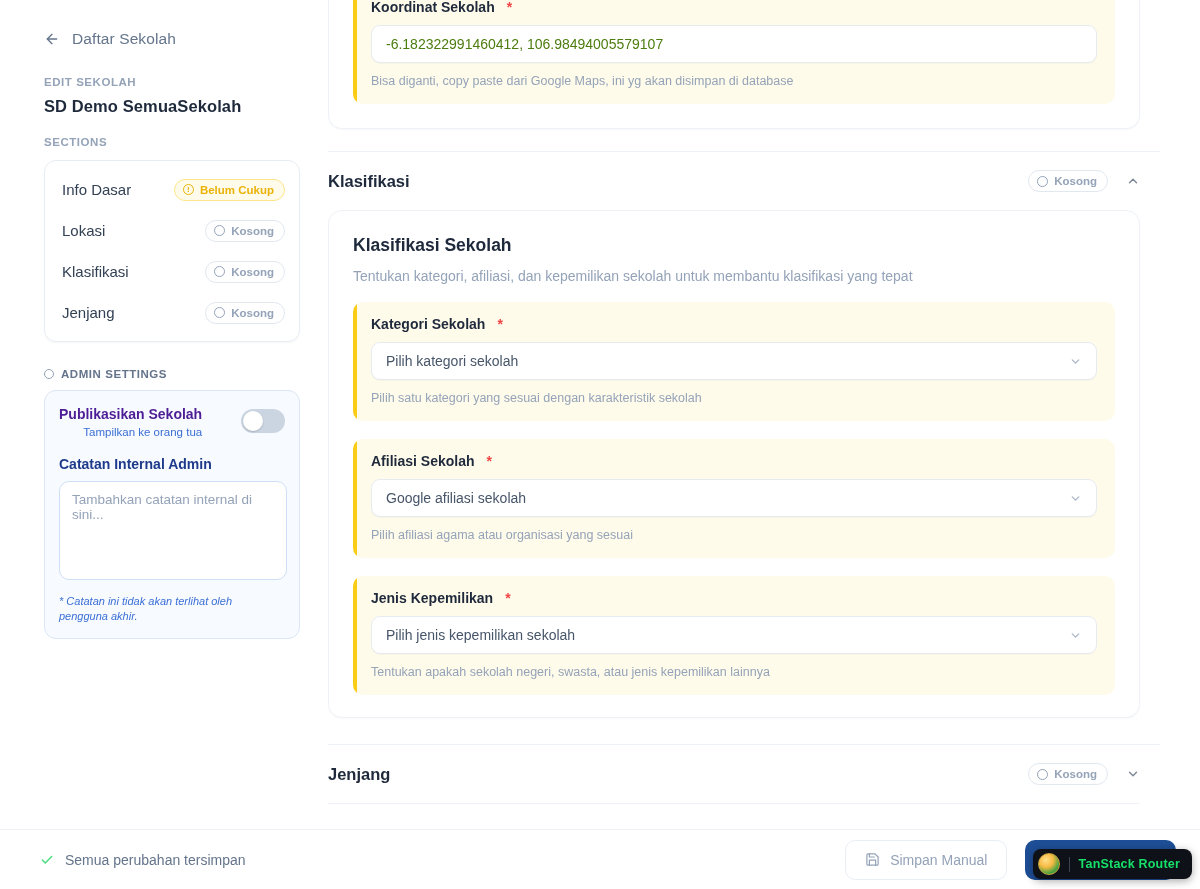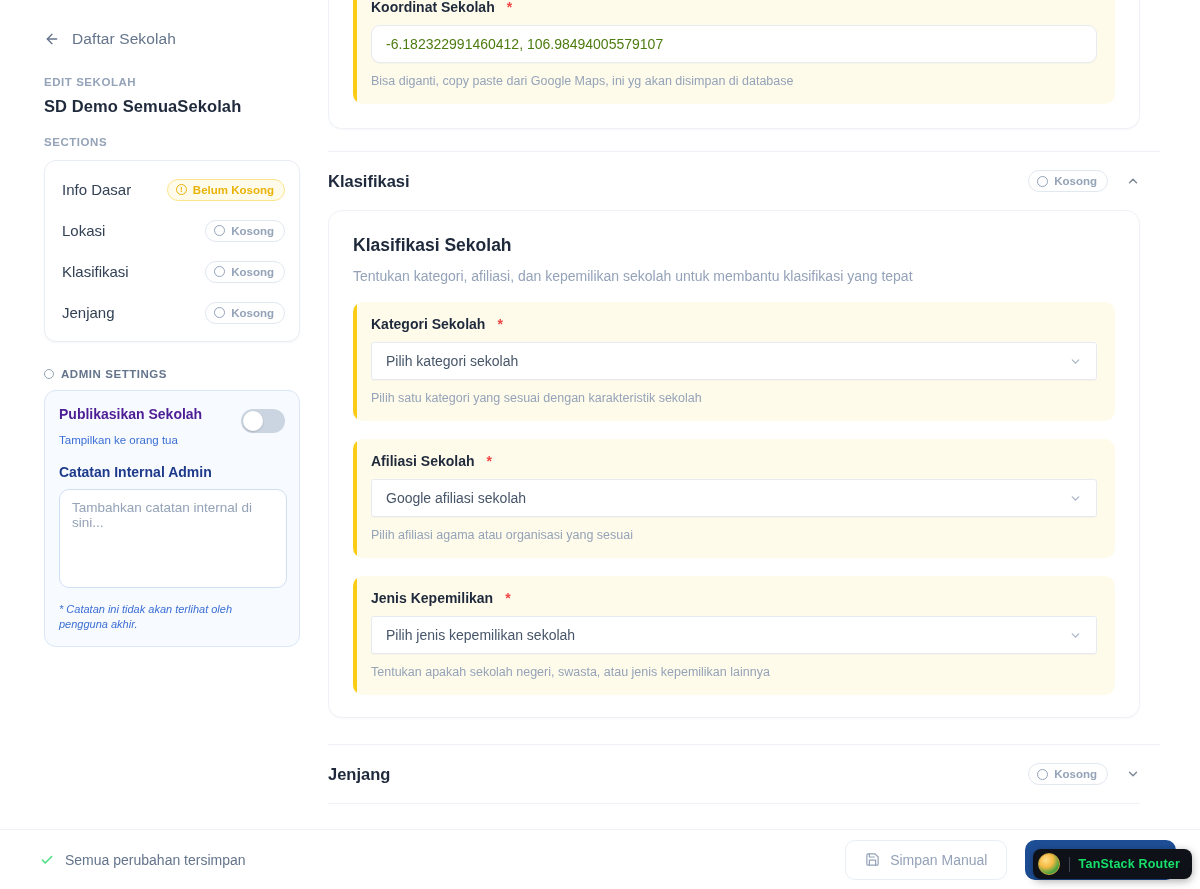--- a/index.html
+++ b/index.html
@@ -76,21 +76,21 @@
     border:1.4px solid #94a3b8; display:inline-block;
   }
   .admin-card {
     margin-top: 10px; width: 256px;
     border: 1px solid #dbe6f6; border-radius: 12px;
     background: #f7faff; padding: 14px 14px 14px 14px;
   }
   .pub-row { display:flex; align-items:flex-start; justify-content:space-between; }
   .pub-texts { padding-top:1px; }
   .pub-title { font-size: 14px; font-weight: 700; color:#4c1d95; }
-  .pub-sub { margin-top: 12px; font-size: 11.5px; color:#3b6fd4; }
+  .pub-sub { margin-top: 4px; font-size: 11.5px; color:#3b6fd4;text-align:right; }
   .toggle {
     width: 44px; height: 24px; border-radius: 999px; background:#cbd5e1;
     position: relative; flex: 0 0 auto; margin-top: 4px; cursor:pointer;
   }
   .toggle .knob {
     position:absolute; left: 2px; top: 2px; width: 20px; height: 20px;
     background:#fff; border-radius:50%; box-shadow: 0 1px 2px rgba(0,0,0,.18);
   }
   .notes-title { margin-top: 18px; font-size: 14px; font-weight:700; color:#1e3a8a; }
   .notes-area {
@@ -137,21 +137,21 @@
     margin-top: 10px; width: 100%; height: 38px;
     border:1px solid #e6ebf2; border-radius: 9px; background:#fff;
     padding: 0 14px; font-size: 14px; color:#4d7c0f;
     font-family:"Liberation Sans", sans-serif; outline:none;
     box-shadow: 0 1px 1px rgba(16,24,40,.03);
   }
   .fhelp { margin-top: 11px; font-size: 12.5px; color:#94a3b8; }
 
   .select {
     margin-top: 10px; width: 100%; height: 38px;
-    border:1px solid #e6ebf2; border-radius: 3px; background:#fff;
+    border:1px solid #e6ebf2; border-radius: 9px; background:#fff;
     padding: 0 14px; font-size: 14px; color:#475569;
     display:flex; align-items:center; justify-content:space-between;
     cursor:pointer; box-shadow: 0 1px 1px rgba(16,24,40,.03);
   }
   .chev { width: 13px; height: 13px; color:#a9b6c6; }
 
   .sec-head {
     display:flex; align-items:center; justify-content:space-between;
     padding: 18px 20px 18px 0; margin: 0 0 0 0;
     border-top: 1px solid #eef2f7; cursor:pointer;
@@ -227,21 +227,21 @@
     <div class="kicker">EDIT SEKOLAH</div>
     <div class="school-name">SD Demo SemuaSekolah</div>
     <div class="kicker2">SECTIONS</div>
 
     <div class="sections-card">
 
       <div class="sec-row">
         <span class="sec-label">Info Dasar</span>
         <span class="badge warn">
           <span class="info-i">!</span>
-          <span>Belum Kosong</span>
+          <span>Belum Cukup</span>
         </span>
       </div>
 
       <div class="sec-row">
         <span class="sec-label">Lokasi</span>
         <span class="badge">
           <span class="dot-o"></span>
           <span>Kosong</span>
         </span>
       </div>

